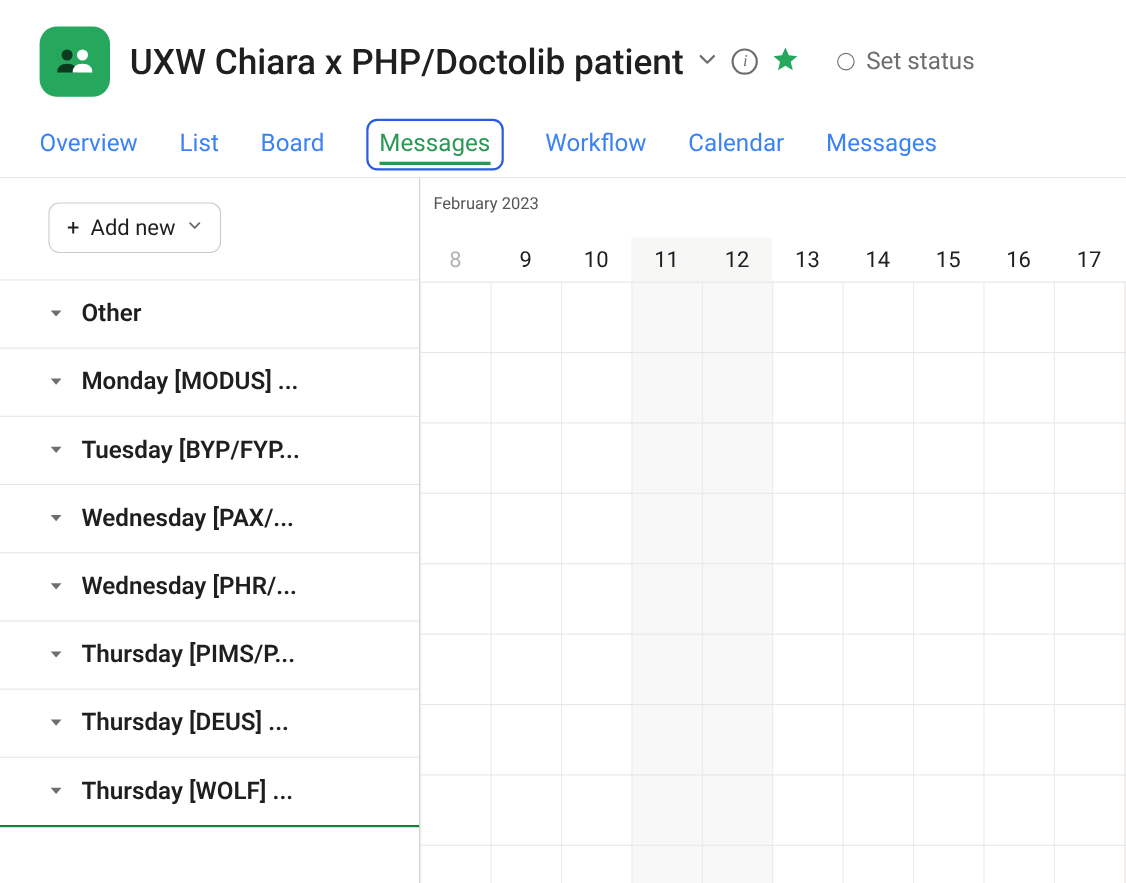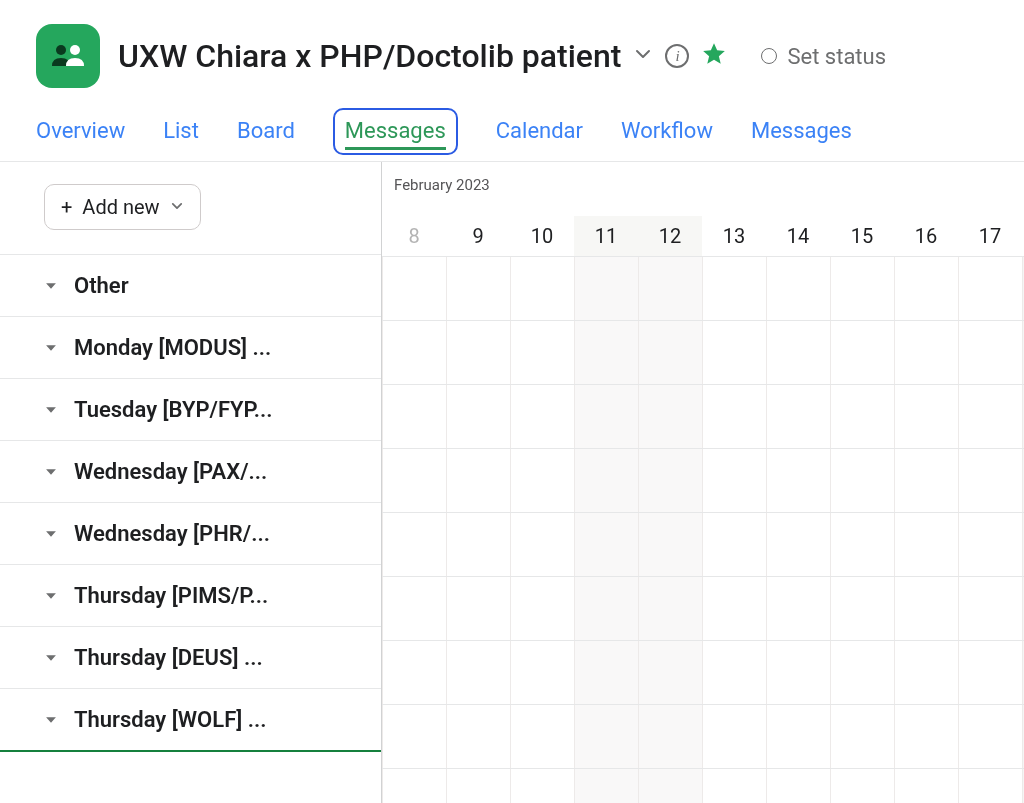--- a/index.html
+++ b/index.html
@@ -246,22 +246,22 @@
   </div>
 </div>
 
 <div class="tabs">
   <span class="tab">Overview</span>
   <span class="tab">List</span>
   <span class="tab">Board</span>
   <span class="tab-active-box">
     <span class="tab active">Messages</span>
   </span>
+  <span class="tab">Workflow</span>
   <span class="tab">Calendar</span>
-  <span class="tab">Workflow</span>
   <span class="tab">Messages</span>
 </div>
 
 <div class="body-row">
   <div class="sidebar">
     <div class="add-new">
       <span class="plus">+</span>
       <span>Add new</span>
       <span class="chev">
         <svg width="14" height="14" viewBox="0 0 20 20">

